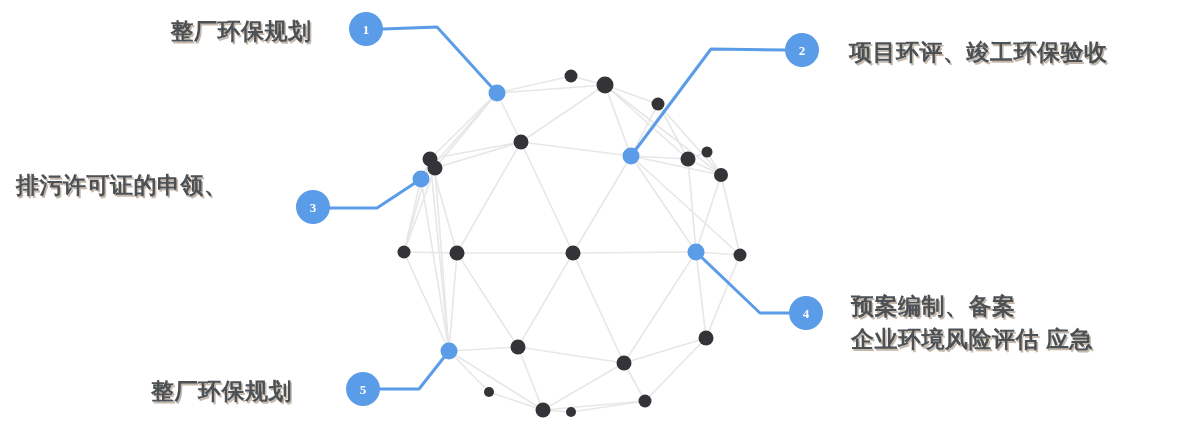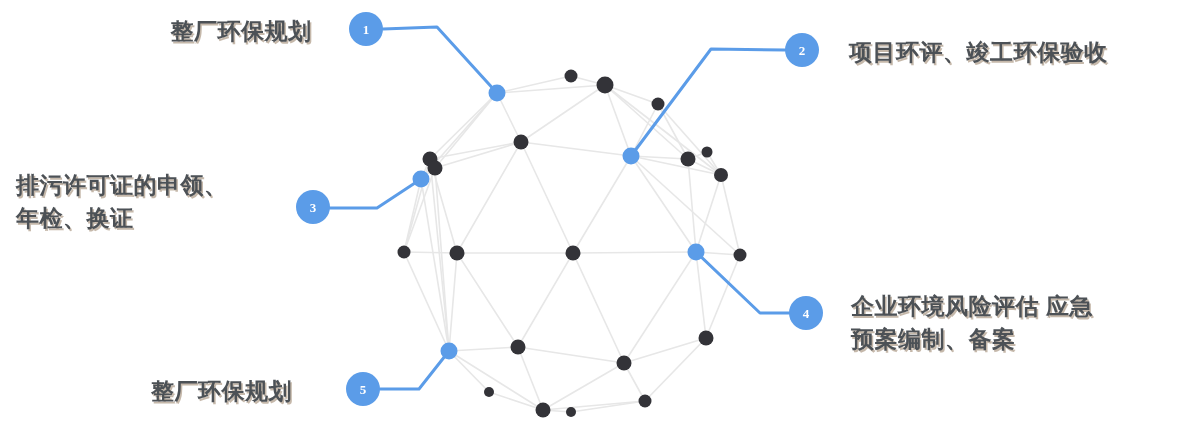--- a/index.html
+++ b/index.html
@@ -179,18 +179,18 @@
         <g>
           <circle cx="363" cy="389" r="17" fill="#5b9ce8"></circle>
           <text x="363" y="389.5" class="badge-num">5</text>
         </g>
       </g>
   </svg>
 
   <div id="labels-layer">
       <div class="label-block label-left" style="left: 131px; top: 15px; width: 220px; text-align: center;"><span class="label-line">整厂环保规划</span></div>
       <div class="label-block label-left" style="left: 849px; top: 36px; width: 330px; text-align: left;"><span class="label-line">项目环评、竣工环保验收</span></div>
-      <div class="label-block label-left" style="left: 16px; top: 169px; width: 270px; text-align: left;"><span class="label-line">排污许可证的申领、</span><span class="label-line">年检、换证</span></div>
-      <div class="label-block label-left" style="left: 851px; top: 290px; width: 320px; text-align: left;"><span class="label-line">企业环境风险评估 应急</span><span class="label-line">预案编制、备案</span></div>
+      <div class="label-block label-left" style="left: 16px; top: 169px; width: 270px; text-align: left;"><span class="label-line">排污许可证的申领、</span></div>
+      <div class="label-block label-left" style="left: 851px; top: 290px; width: 320px; text-align: left;"><span class="label-line">预案编制、备案</span><span class="label-line">企业环境风险评估 应急</span></div>
       <div class="label-block label-left" style="left: 151px; top: 375px; width: 200px; text-align: left;"><span class="label-line">整厂环保规划</span></div>
     </div>
 
 </div>
 
 </body></html>

